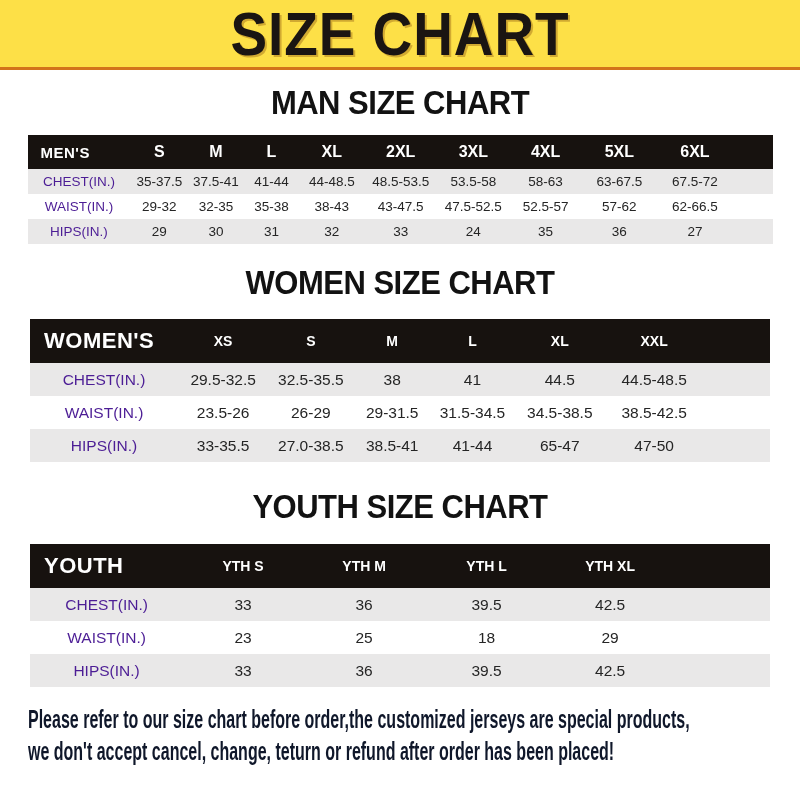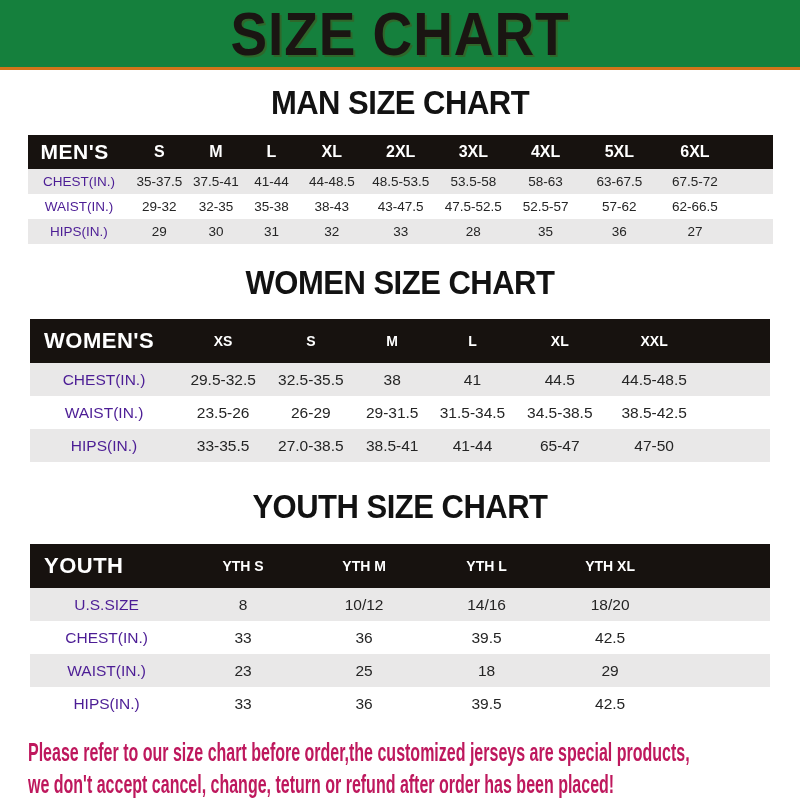--- a/index.html
+++ b/index.html
@@ -7,21 +7,21 @@
   body {
     width: 800px; height: 800px;
     background: #ffffff;
     font-family: "Liberation Sans", sans-serif;
     overflow: hidden;
   }
 
   
   .banner {
     height: 70px;
-    background: #15803d;
+    background: #fde047;
     border-bottom: 3px solid #D2741A;
     display: flex; align-items: center; justify-content: center;
   }
   .banner h1 {
     margin: 0;
     font-size: 56px;
     font-weight: bold;
     color: #1A1512;
     letter-spacing: 1px;
     transform: scale(0.98, 1.08);
@@ -65,36 +65,36 @@
   }
   .size-table tbody tr:nth-child(odd) { background: #E9E8E8; }
   .size-table tbody tr:nth-child(even) { background: #ffffff; }
   .size-table tbody td { color: #252525; }
   .size-table tbody td.rowlabel { color: #4c1d95; }
 
   
   .men { width: 745px; }
   .men thead tr { height: 34px; }
   .men thead th { font-size: 16px; }
-  .men thead th.headlabel { font-size: 21px; padding-left: 13px; }
+  .men thead th.headlabel { font-size: 15px; padding-left: 13px; }
   .men tbody tr { height: 25px; }
   .men tbody td { font-size: 13.5px; }
 
   
   .wide { width: 740px; }
   .wide thead tr { height: 44px; }
   .wide thead th { font-size: 14px; }
   .wide thead th.headlabel { font-size: 22px; padding-left: 14px; }
   .wide tbody tr { height: 33px; }
   .wide tbody td { font-size: 15.5px; }
 
   
   .notice {
     margin: 16px 0 0 28px;
-    color: #be185d;
+    color: #0f172a;
   }
   .notice p {
     margin: 0;
     font-size: 25px;
     line-height: 32px;
     font-weight: bold;
     white-space: nowrap;
     transform: scaleX(0.64);
     transform-origin: left center;
   }
@@ -166,21 +166,21 @@
             <td>62-66.5</td>
             <td></td>
           </tr>
           <tr>
             <td class="rowlabel">HIPS(IN.)</td>
             <td>29</td>
             <td>30</td>
             <td>31</td>
             <td>32</td>
             <td>33</td>
-            <td>28</td>
+            <td>24</td>
             <td>35</td>
             <td>36</td>
             <td>27</td>
             <td></td>
           </tr>
         </tbody>
       </table>
   </section>
 
   <section>
@@ -259,28 +259,20 @@
             <th class="headlabel">YOUTH</th>
             <th>YTH S</th>
             <th>YTH M</th>
             <th>YTH L</th>
             <th>YTH XL</th>
             <th></th>
           </tr>
         </thead>
         <tbody>
           <tr>
-            <td class="rowlabel">U.S.SIZE</td>
-            <td>8</td>
-            <td>10/12</td>
-            <td>14/16</td>
-            <td>18/20</td>
-            <td></td>
-          </tr>
-          <tr>
             <td class="rowlabel">CHEST(IN.)</td>
             <td>33</td>
             <td>36</td>
             <td>39.5</td>
             <td>42.5</td>
             <td></td>
           </tr>
           <tr>
             <td class="rowlabel">WAIST(IN.)</td>
             <td>23</td>

